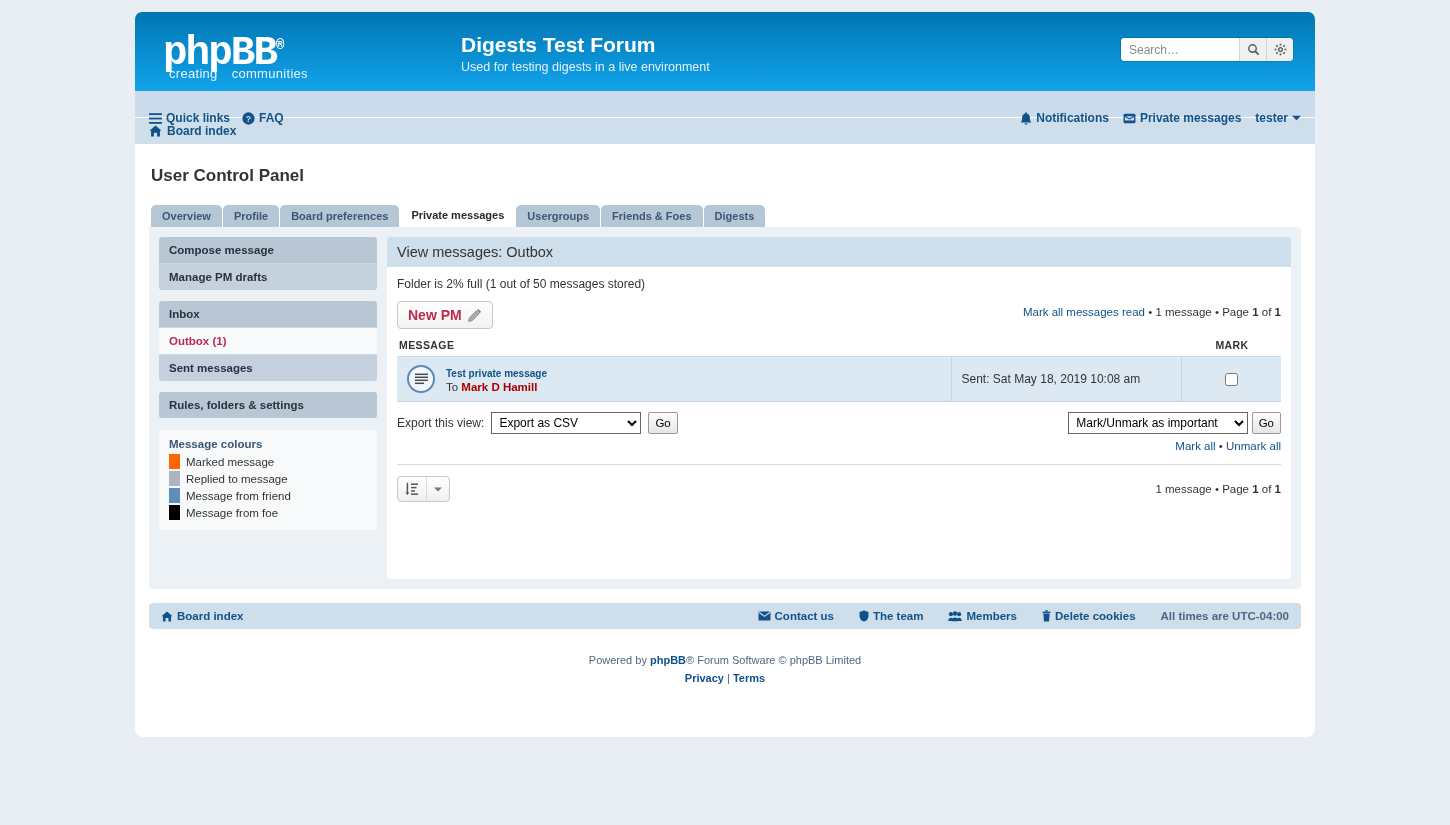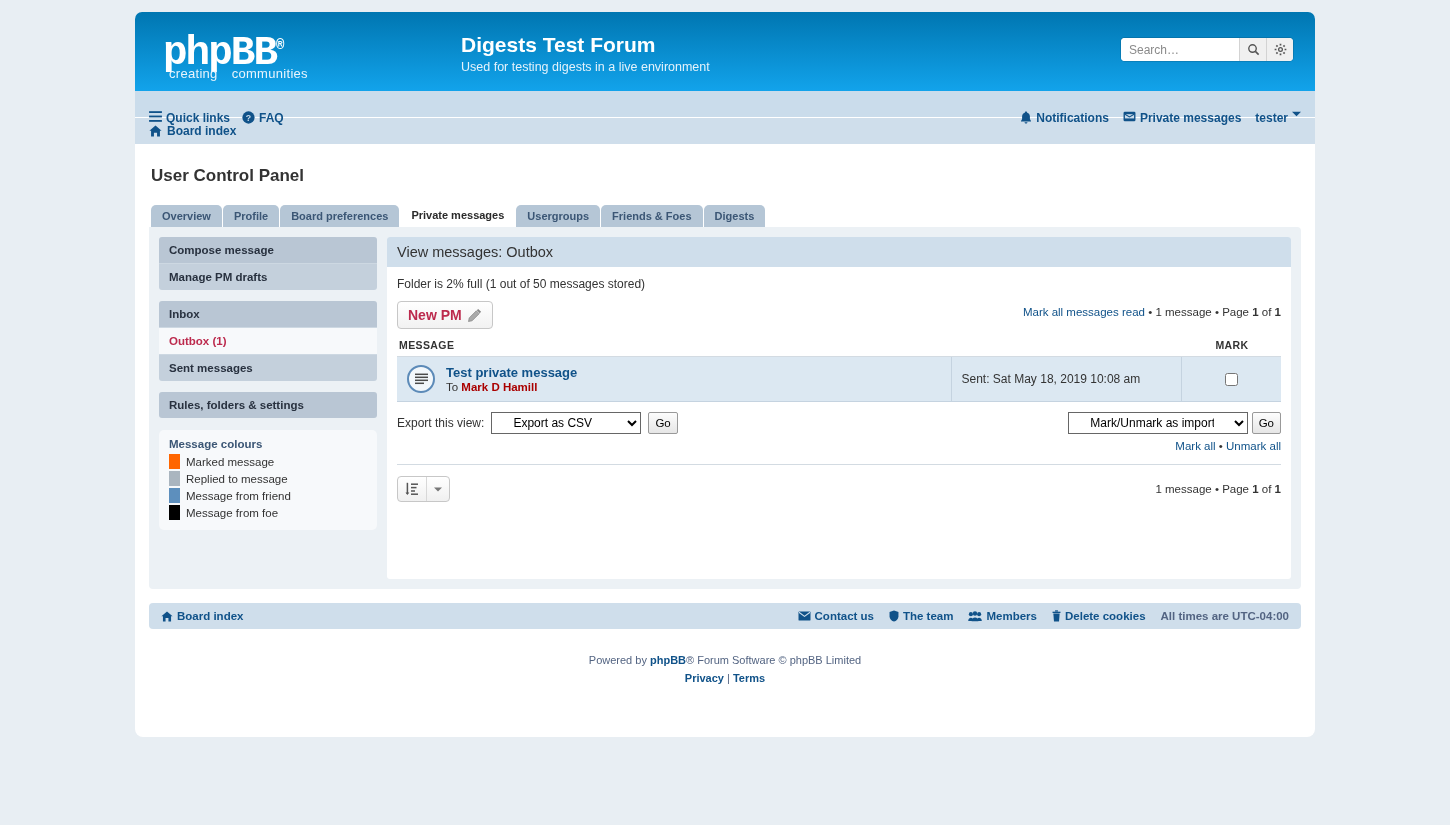--- a/index.html
+++ b/index.html
@@ -117,21 +117,21 @@
     border-bottom: 1px solid #fff;
     height: 27px;
     display: flex; align-items: center;
     padding: 0 14px;
     font-size: 12px;
     font-weight: bold;
   }
   .navbar a { color: #105289; }
   .nav-left { display: flex; align-items: center; gap: 12px; }
   .nav-right { margin-left: auto; display: flex; align-items: center; gap: 14px; }
-  .nav-item { display: inline-flex; gap: 4px; margin-top: 28px; }
+  .nav-item { display: inline-flex; align-items: center; gap: 4px; margin-top: 28px; }
   .breadcrumb-bar {
     background: #cfdeeb;
     height: 26px;
     display: flex; align-items: center;
     padding: 0 14px;
     font-size: 12px;
     font-weight: bold;
   }
   .breadcrumb-bar a { color: #105289; display:inline-flex; align-items:center; gap:5px; }
 
@@ -281,35 +281,35 @@
     vertical-align: middle;
   }
   .msg-flex { display: flex; align-items: center; gap: 11px; }
   .msg-icon {
     width: 28px; height: 28px; flex: 0 0 28px;
     border: 2px solid #5c8ab8;
     border-radius: 50%;
     display: flex; align-items: center; justify-content: center;
     background: #f2f7fb;
   }
-  .msg-subject { font-size: 13px; font-weight: bold; color: #105289; }
+  .msg-subject { font-size: 10px; font-weight: bold; color: #105289; }
   .msg-to { font-size: 11.5px; color: #333; margin-top: 1px; }
   .msg-to b { color: #aa0000; }
   input[type=checkbox] { width: 13px; height: 13px; }
 
   .tools-row {
     display: flex; align-items: flex-start;
     margin-top: 10px;
   }
   .export-left { display: flex; align-items: center; gap: 7px; font-size: 12px; color: #333; }
   .tools-right { margin-left: auto; text-align: right; }
   select.ui-select {
     font-family: "Liberation Sans", sans-serif;
     font-size: 12px;
-    padding: 2px 17px;
+    padding: 2px 3px;
     border: 1px solid #666;
     background: #fff;
     color: #000;
     height: 22px;
   }
   .btn-go {
     font-family: "Liberation Sans", sans-serif;
     font-size: 11.5px;
     padding: 2px 6px;
     border: 1px solid #999;
@@ -344,21 +344,21 @@
     background: #cfdeeb;
     border-radius: 4px;
     height: 26px;
     display: flex; align-items: center;
     padding: 0 12px;
     margin-top: 14px;
     font-size: 11.5px;
     font-weight: bold;
   }
   .footer-bar a { color: #105289; display:inline-flex; align-items:center; gap:4px; }
-  .footer-right { margin-left:auto; display:flex; align-items:center; gap: 15px; }
+  .footer-right { margin-left:auto; display:flex; align-items:center; gap: 25px; }
   .tz { color: #536482; font-weight: bold; }
   .copyright {
     text-align: center;
     font-size: 11px;
     color: #536482;
     margin-top: 22px;
     line-height: 18px;
   }
   .copyright a { color: #105289; font-weight: bold; }
   .copyright .sub { margin-top: 0px; }

